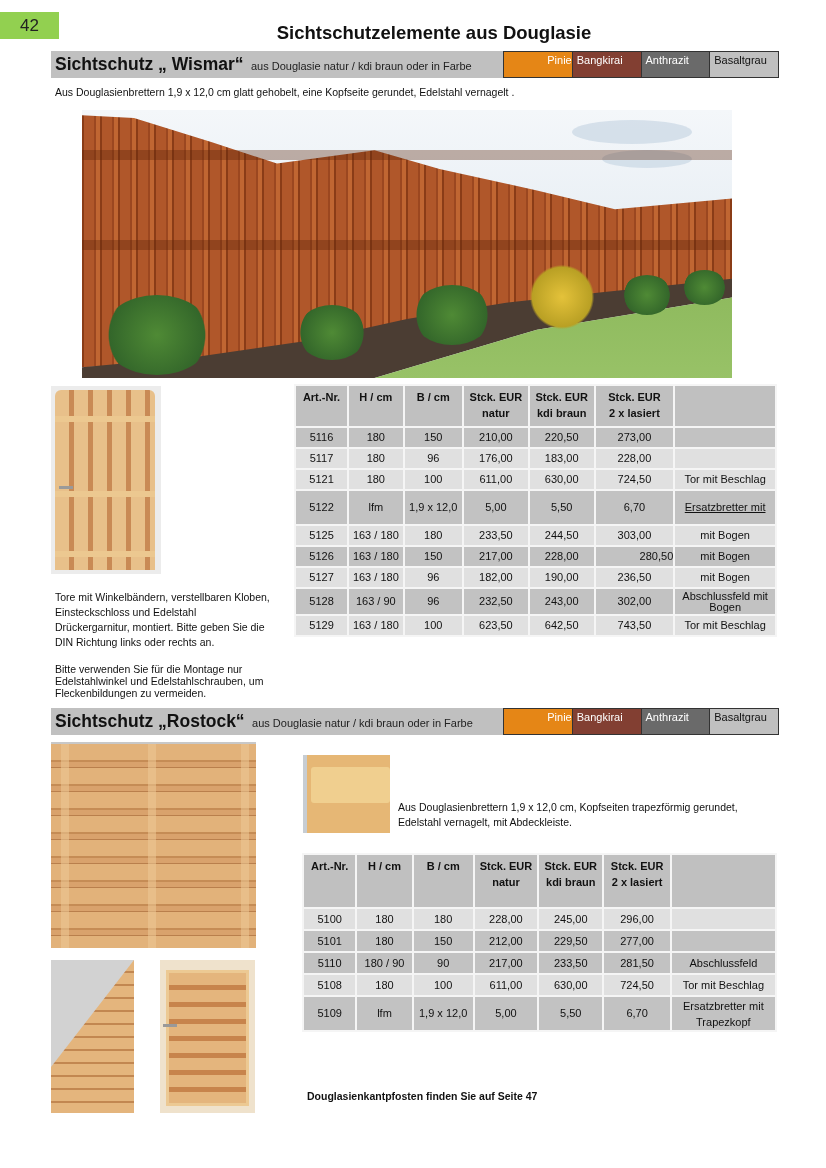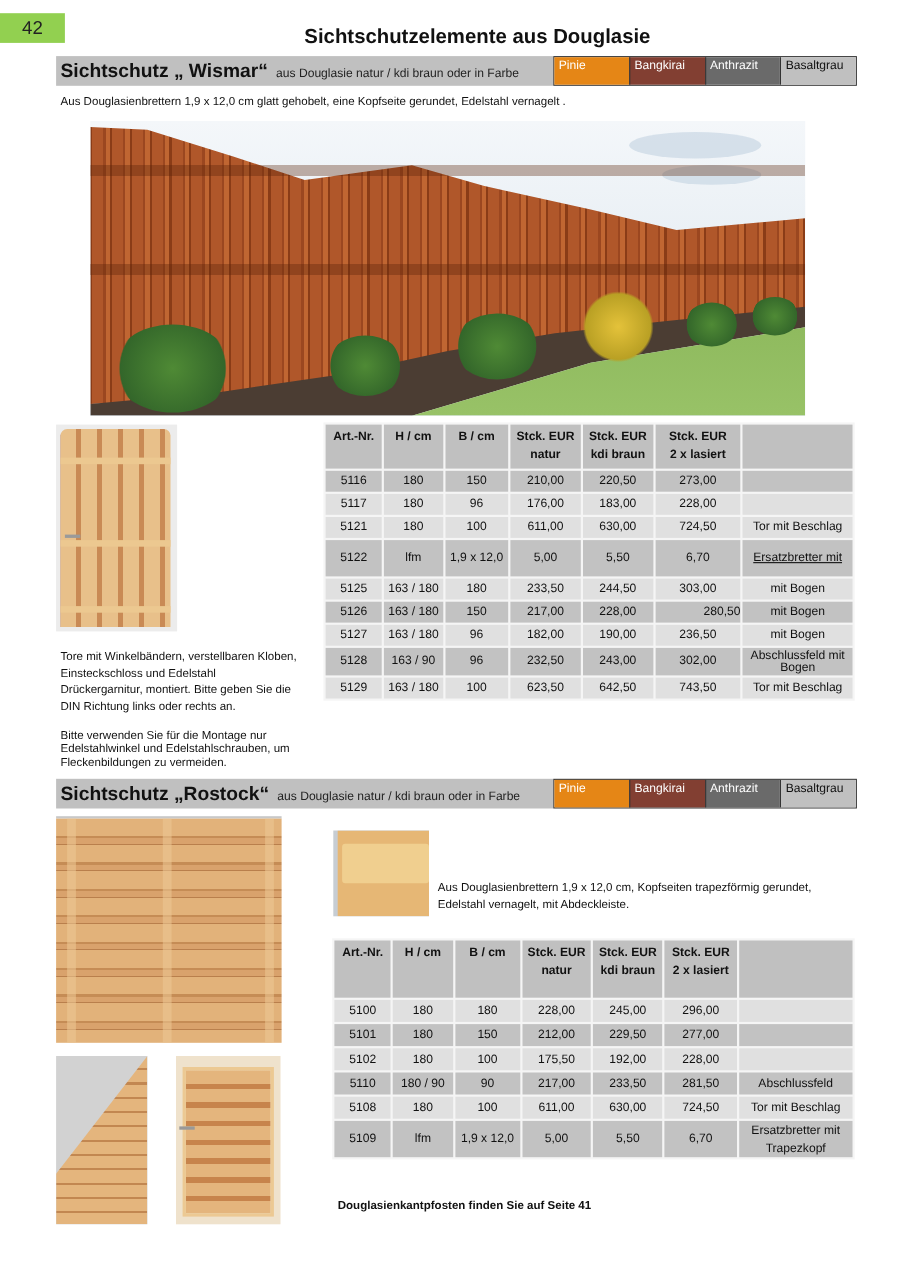--- a/index.html
+++ b/index.html
@@ -20,21 +20,21 @@
       white-space: nowrap; overflow: hidden; padding-left: 4px; line-height: 27px;
     }
     .section-header .name { font-size: 17.5px; font-weight: bold; color: #111; text-align: right; }
     .section-header .sub { font-size: 11px; color: #222; margin-left: 3px; }
 
     .swatches {
       position: absolute; left: 503px; height: 27px; width: 276px; display: flex;
       border: 1px solid #333;
     }
     .swatch { flex: 1; font-size: 11px; padding: 2px 0 0 4px; border-left: 1px solid #333; }
-    .swatch:first-child { border-left: none; }
+    .swatch:first-child { border-left: none; text-align: right; }
 
     .desc { position: absolute; font-size: 10.5px; color: #111; line-height: 15px; }
 
     
     table.price { position: absolute; border-collapse: separate; border-spacing: 2px; background: #f5f5f5; font-size: 11px; }
     table.price th, table.price td { text-align: center; vertical-align: top; color: #111; }
     table.price th { background: #c0c0c0; font-weight: bold; line-height: 16px; padding-top: 3px; }
     table.price td { vertical-align: middle; line-height: 11px; }
     table.price tr.light td { background: #e0e0e0; }
     table.price tr.dark td { background: #c2c2c2; }
@@ -322,29 +322,20 @@
       </tr>
       <tr class="dark">
         <td style="height: 20px;">5101</td>
         <td style="height: 20px;">180</td>
         <td style="height: 20px;">150</td>
         <td style="height: 20px;">212,00</td>
         <td style="height: 20px;">229,50</td>
         <td style="height: 20px;">277,00</td>
         <td style="height: 20px;"></td>
       </tr>
-      <tr class="light">
-        <td style="height: 20px;">5102</td>
-        <td style="height: 20px;">180</td>
-        <td style="height: 20px;">100</td>
-        <td style="height: 20px;">175,50</td>
-        <td style="height: 20px;">192,00</td>
-        <td style="height: 20px;">228,00</td>
-        <td style="height: 20px;"></td>
-      </tr>
       <tr class="dark">
         <td style="height: 20px;">5110</td>
         <td style="height: 20px;">180 / 90</td>
         <td style="height: 20px;">90</td>
         <td style="height: 20px;">217,00</td>
         <td style="height: 20px;">233,50</td>
         <td style="height: 20px;">281,50</td>
         <td style="height: 20px;">Abschlussfeld</td>
       </tr>
       <tr class="light">
@@ -369,13 +360,13 @@
 </table>
 
 <div class="photo rostock-slope">
   <div class="slope-wood"></div>
 </div>
 <div class="photo rostock-gate">
   <div class="rg-inner"></div>
   <div class="rg-handle"></div>
 </div>
 
-<div class="footer-note">Douglasienkantpfosten finden Sie auf Seite 41</div>
+<div class="footer-note">Douglasienkantpfosten finden Sie auf Seite 47</div>
 
 </body></html>

